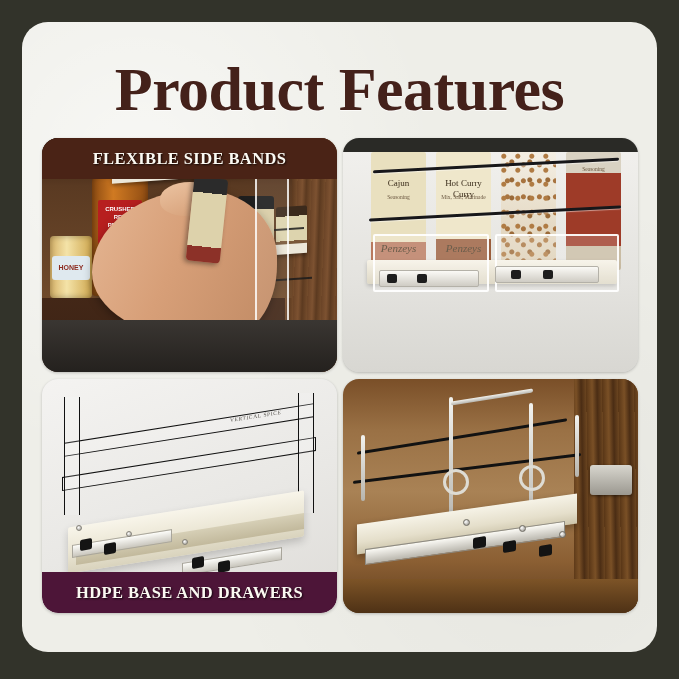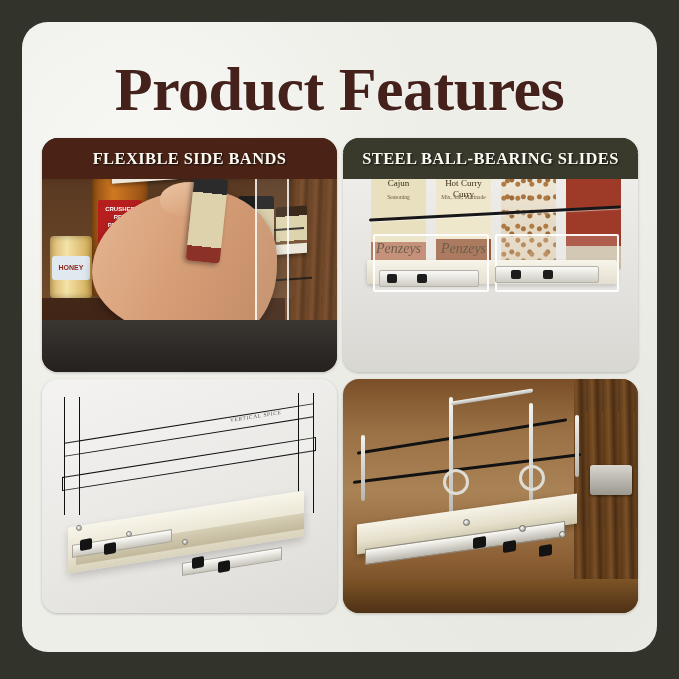--- a/index.html
+++ b/index.html
@@ -229,21 +229,21 @@
     position: relative;
     font-family: "Liberation Serif", serif;
     color: #3b2d1c;
     text-align: center;
   }
   .p2jar span {
     position: absolute; left: 0; right: 0; top: 26px;
     font-size: 9px; line-height: 11px;
   }
   .p2jar .sub { top: 40px; font-size: 5.5px; color: #6b5740; }
-  .p2jar .brand { top: auto; bottom: 16px; font-size: 14px; font-style: italic; color: #4a3a24; }
+  .p2jar .brand { top: auto; bottom: 16px; font-size: 11px; font-style: italic; color: #4a3a24; }
   .jar-cajun { background: linear-gradient(180deg,#e9e0bf 0 76%, #b9795e 76%); }
   .jar-curry { background: linear-gradient(180deg,#efe7cb 0 74%, #9a5d3c 74%); }
   .jar-gran {
     background:
       radial-gradient(circle at 20% 30%, #b07b43 2px, transparent 3px),
       radial-gradient(circle at 60% 55%, #9b6a38 2px, transparent 3px),
       radial-gradient(circle at 40% 80%, #a87440 2px, transparent 3px),
       linear-gradient(180deg,#f4efe4, #dccdb2);
     background-size: 14px 14px, 18px 18px, 16px 16px, 100% 100%;
   }
@@ -451,21 +451,20 @@
           <div class="p2-acryl" style="left:30px; top:96px; width:116px; height:58px;"></div>
           <div class="p2-acryl" style="left:152px; top:96px; width:124px; height:58px;"></div>
 
           <div class="p2-slide" style="left:36px; top:132px; width:100px;"></div>
           <div class="p2-slide" style="left:152px; top:128px; width:104px;"></div>
           <div class="p2-bb" style="left:44px; top:136px;"></div>
           <div class="p2-bb" style="left:74px; top:136px;"></div>
           <div class="p2-bb" style="left:168px; top:132px;"></div>
           <div class="p2-bb" style="left:200px; top:132px;"></div>
         </div>
-        <div class="label-bar label-top" style="background:#3a3a2c">STEEL BALL-BEARING SLIDES</div>
       </div>
 
       <div class="panel">
         <div class="photo p3">
           <div class="p3-glass" style="left:22px; top:44px; width:250px; height:14px; transform:skewY(-9deg);"></div>
           <div class="p3-glass" style="left:20px; top:78px; width:254px; height:14px; transform:skewY(-9deg);"></div>
           <div class="p3-glass" style="left:22px; top:18px; width:16px; height:118px; border-top:none; border-bottom:none;"></div>
           <div class="p3-glass" style="left:256px; top:14px; width:16px; height:120px; border-top:none; border-bottom:none;"></div>
 
           <div class="p3-logo">VERTICAL SPICE</div>
@@ -477,20 +476,21 @@
           <div class="p3-rail" style="left:140px; top:176px; width:100px;"></div>
           <div class="p3-bb" style="left:38px; top:160px;"></div>
           <div class="p3-bb" style="left:62px; top:164px;"></div>
           <div class="p3-bb" style="left:150px; top:178px;"></div>
           <div class="p3-bb" style="left:176px; top:182px;"></div>
 
           <div class="p3-screw" style="left:34px; top:146px;"></div>
           <div class="p3-screw" style="left:84px; top:152px;"></div>
           <div class="p3-screw" style="left:140px; top:160px;"></div>
         </div>
+        <div class="label-bar label-bottom" style="background:#4d1538">HDPE BASE AND DRAWERS</div>
       </div>
 
       <div class="panel">
         <div class="photo p4">
           <div class="p4-wood-right"></div>
           <div class="p4-wood-floor"></div>
 
           <div class="p4-wire" style="left:14px; top:56px; width:210px; transform:skewY(-9deg);"></div>
           <div class="p4-wire" style="left:10px; top:88px; width:228px; transform:skewY(-7deg);"></div>
 

